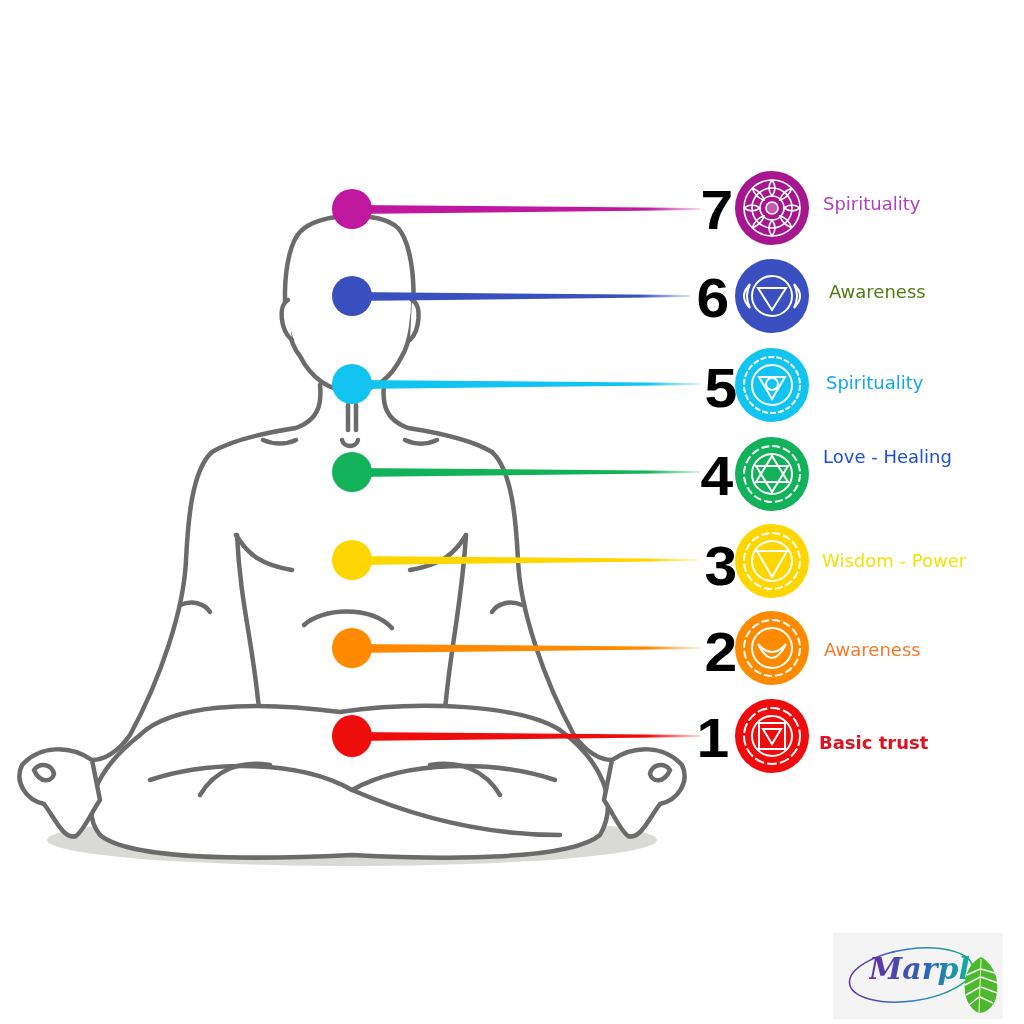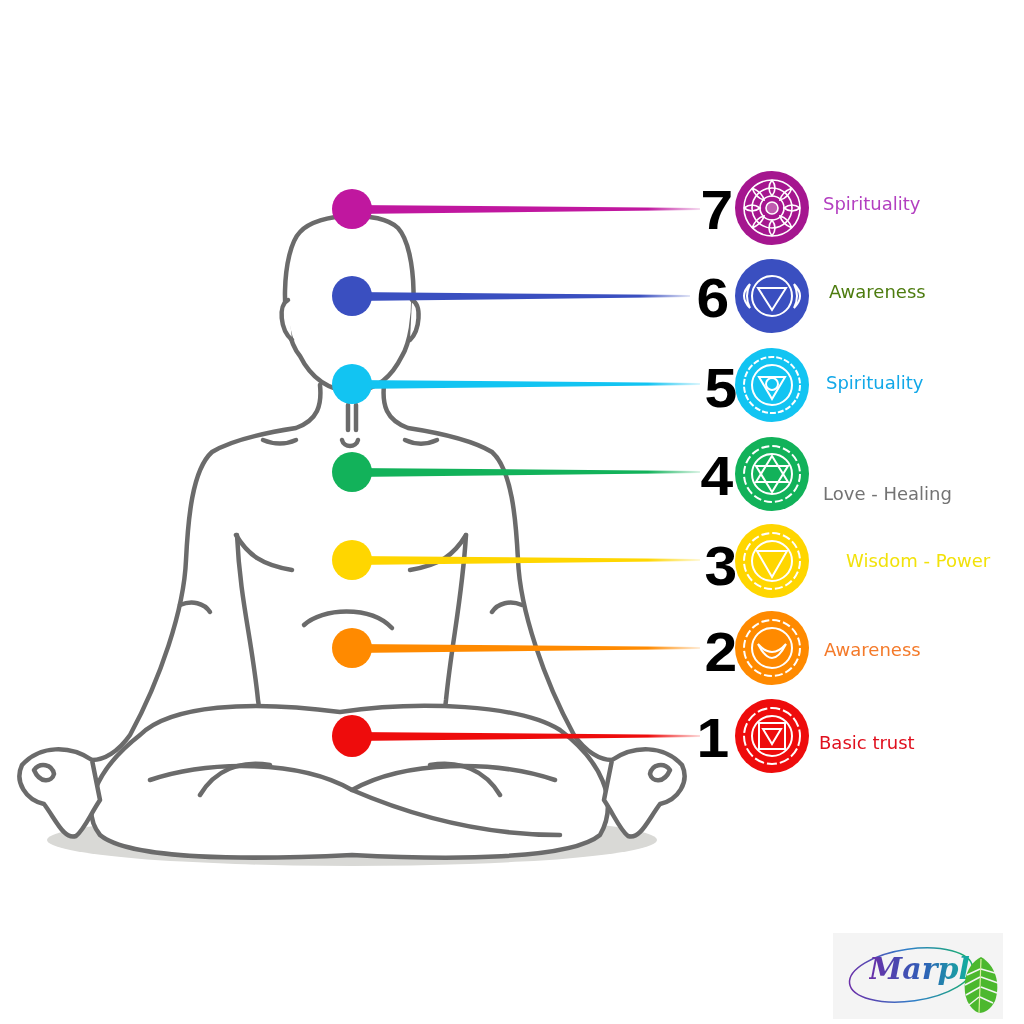--- a/index.html
+++ b/index.html
@@ -174,32 +174,32 @@
 <div class="chakra-num" style="left:686px;top:448px;">4</div>
 <svg class="chakra-icon" style="left:734px;top:436px;" viewBox="0 0 76 76">
   <circle cx="38" cy="38" r="37" fill="#12b25a"></circle>
   <g fill="none" stroke="#fff" stroke-width="2">
     <circle cx="38" cy="38" r="28" stroke-dasharray="8 3"></circle>
     <circle cx="38" cy="38" r="20"></circle>
     <path d="M38,20 L54,46 L22,46 Z"></path>
     <path d="M38,56 L22,30 L54,30 Z"></path>
   </g>
 </svg>
-<div class="chakra-label" style="left:823px;top:483px;color:#737373;">Love - Healing</div>
+<div class="chakra-label" style="left:823px;top:446px;color:#1d4ed8;">Love - Healing</div>
 
 <div class="chakra-num" style="left:690px;top:538px;">3</div>
 <svg class="chakra-icon" style="left:734px;top:523px;" viewBox="0 0 76 76">
   <circle cx="38" cy="38" r="37" fill="#ffd600"></circle>
   <g fill="none" stroke="#fff" stroke-width="2">
     <circle cx="38" cy="38" r="28" stroke-dasharray="8 3"></circle>
     <circle cx="38" cy="38" r="20"></circle>
     <path d="M23,28 L53,28 L38,54 Z"></path>
   </g>
 </svg>
-<div class="chakra-label" style="left:822px;top:550px;color:#f2e20a;margin-left:24px;">Wisdom - Power</div>
+<div class="chakra-label" style="left:822px;top:550px;color:#f2e20a;">Wisdom - Power</div>
 
 <div class="chakra-num" style="left:690px;top:624px;">2</div>
 <svg class="chakra-icon" style="left:734px;top:610px;" viewBox="0 0 76 76">
   <circle cx="38" cy="38" r="37" fill="#ff8a00"></circle>
   <g fill="none" stroke="#fff" stroke-width="2">
     <circle cx="38" cy="38" r="28" stroke-dasharray="8 3"></circle>
     <circle cx="38" cy="38" r="20"></circle>
     <path d="M24,34 Q38,62 52,34 Q38,50 24,34 Z"></path>
   </g>
 </svg>
@@ -208,21 +208,21 @@
 <div class="chakra-num" style="left:682px;top:710px;">1</div>
 <svg class="chakra-icon" style="left:734px;top:698px;" viewBox="0 0 76 76">
   <circle cx="38" cy="38" r="37" fill="#ee0c0c"></circle>
   <g fill="none" stroke="#fff" stroke-width="2">
     <circle cx="38" cy="38" r="28" stroke-dasharray="10 3"></circle>
     <circle cx="38" cy="38" r="20"></circle>
     <rect x="25" y="25" width="26" height="26"></rect>
     <path d="M29,31 L47,31 L38,46 Z"></path>
   </g>
 </svg>
-<div class="chakra-label" style="left:819px;top:732px;color:#e0101e;">Basic trust</div>
+<div class="chakra-label" style="left:819px;top:732px;color:#e0101e;font-weight:bold;">Basic trust</div>
 
 <div class="logo-box">
   <svg width="170" height="86" viewBox="0 0 170 86" style="position:absolute;left:0;top:0;">
     <defs>
       <linearGradient id="ring" x1="0" x2="1">
         <stop offset="0" stop-color="#6a2ea8"></stop>
           <stop offset="0.5" stop-color="#2f7fc8"></stop>
           <stop offset="1" stop-color="#19b06a"></stop>
       </linearGradient>
     </defs>

